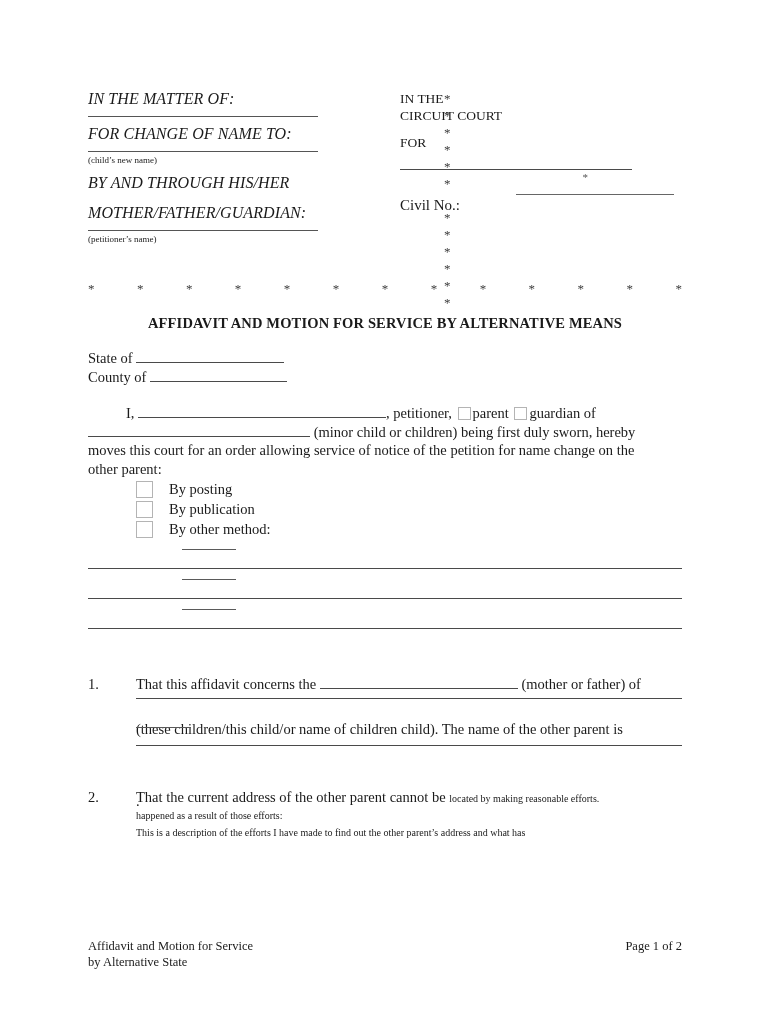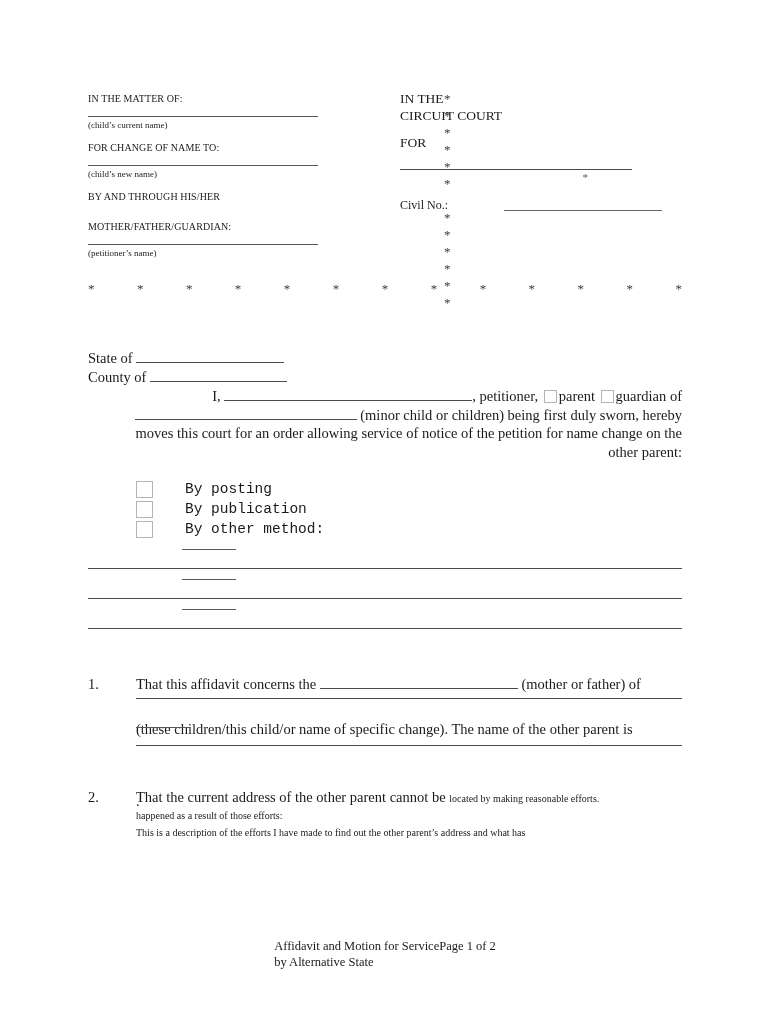--- a/index.html
+++ b/index.html
@@ -44,23 +44,24 @@
     font-size: 13.5px;
     line-height: 17px;
     color: #333;
     text-align: left;
   }
   .cap-right {
     flex: 1 1 auto;
   }
 
   .cap-title {
-    font-size: 10px;
+    font-size: 16px;
     line-height: 17px;
     letter-spacing: .1px;
+    font-style: italic;
   }
   .cap-rule {
     border-bottom: 1.1px solid #555;
     height: 0;
     width: 230px;
     margin-top: 9px;
   }
   .cap-note {
     font-size: 9px;
     line-height: 12px;
@@ -83,24 +84,24 @@
     font-size: 11px;
     color: #555;
     text-align: right;
     width: 232px;
     line-height: 11px;
     padding-right: 44px;
     box-sizing: border-box;
     margin-top: 2px;
   }
   .civil {
-    font-size: 12px;
+    font-size: 15px;
     line-height: 17px;
     display: flex;
-    align-items: flex-end;
+    align-items: flex-start;
     gap: 48px;
   }
   .civil-rule {
     border-bottom: 1.1px solid #666;
     width: 158px;
     height: 0;
     margin-left: 8px;
     position: relative;
     top: -3px;
   }
@@ -156,25 +157,24 @@
     height: 13px;
     vertical-align: baseline;
   }
   .u-state { width: 148px; }
   .u-county { width: 137px; }
 
   
   .bodyp {
     position: absolute;
     left: 88px;
-    top: 387px;
+    top: 404px;
     width: 594px;
     font-size: 14.5px;
     line-height: 18.5px;
-    text-align: right;
   }
   .bodyp .ind { display: inline-block; width: 38px; }
   .ul-inline {
     display: inline-block;
     border-bottom: 1.1px solid #4a4a4a;
     height: 13px;
   }
   .ul-name { width: 248px; }
   .ul-minor { width: 222px; }
 
@@ -204,23 +204,22 @@
   }
   .method-box {
     width: 17px;
     height: 17px;
     border: 1px solid #b4b4b4;
     background: #fff;
     box-sizing: border-box;
     flex: 0 0 17px;
   }
   .method-label {
-    margin-left: 32px;
+    margin-left: 16px;
     white-space: nowrap;
-    font-family: Liberation Mono, monospace;
   }
 
   
   .blanks {
     position: absolute;
     left: 88px;
     top: 542px;
     width: 594px;
   }
   .blank-group { height: 30px; position: relative; }
@@ -286,37 +285,36 @@
 
   
   .footer {
     position: absolute;
     left: 88px;
     top: 938px;
     width: 594px;
     font-size: 12.5px;
     line-height: 16px;
     display: flex;
-    justify-content: center;
+    justify-content: space-between;
     align-items: flex-start;
   }
   .footer-right { text-align: right; white-space: nowrap; }
 </style>
 </head>
 <body>
 
 <div class="page">
 
   <div class="caption">
 
     <div class="cap-row">
       <div class="cap-left">
         <div class="cap-title">IN THE MATTER OF:</div>
         <div class="cap-rule"></div>
-        <div class="cap-note">(child’s current name)</div>
         <div class="cap-spacer-sm"></div>
         <div class="cap-title">FOR CHANGE OF NAME TO:</div>
         <div class="cap-rule"></div>
         <div class="cap-note">(child’s new name)</div>
         <div class="cap-spacer-sm"></div>
         <div class="cap-title">BY AND THROUGH HIS/HER</div>
         <div class="cap-spacer-md"></div>
         <div class="cap-title">MOTHER/FATHER/GUARDIAN:</div>
         <div class="cap-rule"></div>
         <div class="cap-note">(petitioner’s name)</div>
@@ -366,20 +364,21 @@
     <span>*</span>
     <span>*</span>
     <span>*</span>
     <span>*</span>
     <span>*</span>
     <span>*</span>
     <span>*</span>
     <span>*</span>
   </div>
 
+  <div class="doc-title">AFFIDAVIT AND MOTION FOR SERVICE BY ALTERNATIVE MEANS</div>
 
   <div class="stateline">
     <div>
       <span>State of</span>
       <span class="u u-state"></span>
     </div>
     <div>
       <span>County of</span>
       <span class="u u-county"></span>
     </div>
@@ -428,21 +427,21 @@
 
 
   <div class="item item-1">
     <span class="item-num">1.</span>
     <div class="item-body">
       <span>That this affidavit concerns the</span>
       <span class="ul-inline ul-mf"></span>
       <span>(mother or father) of</span>
       <span class="rule-full" style="top:23px; left:0;"></span>
       <div style="height:26px"></div>
-      <span>(these children/this child/or name of specific change). The name of the other parent is</span>
+      <span>(these children/this child/or name of children child). The name of the other parent is</span>
       <span class="rule-short" style="top:52px; left:0;"></span>
       <span class="rule-full" style="top:70px; left:0;"></span>
       <div style="height:54px"></div>
       <span>.</span>
     </div>
   </div>
 
   <div class="item item-2">
     <span class="item-num">2.</span>
     <div class="item-body">

